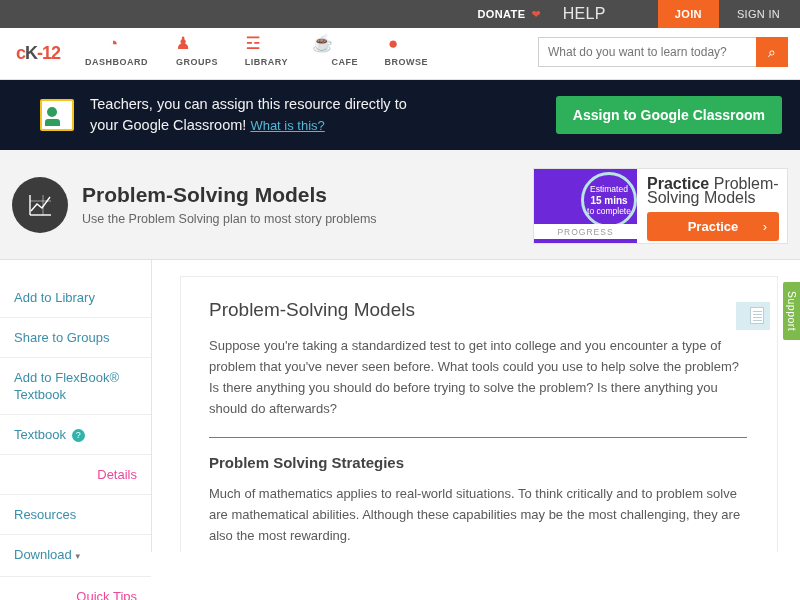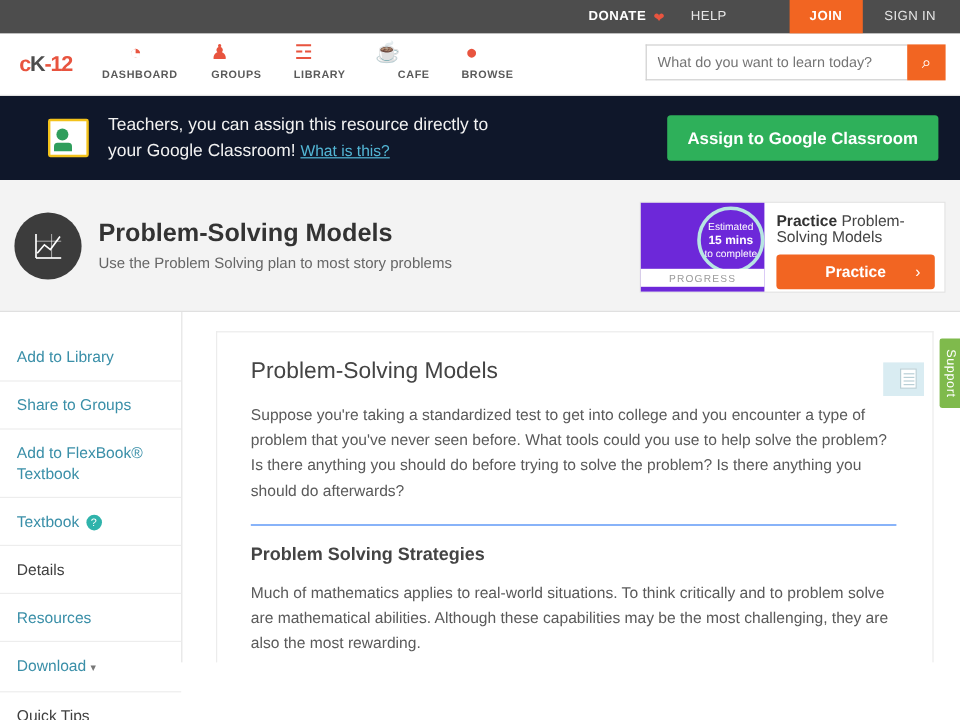--- a/index.html
+++ b/index.html
@@ -21,21 +21,21 @@
   }
   .topbar .donate {
     color: #ffffff;
     font-size: 11px;
     font-weight: bold;
     letter-spacing: .4px;
     margin-right: 6px;
   }
   .heart-icon { color: #e8543f; font-size: 11px; margin-right: 22px; }
   .topbar .help {
-    color: #e6e6e6; font-size: 11px; letter-spacing: .3px; margin-right: 20px;
+    color: #e6e6e6; font-size: 16px; letter-spacing: .3px; margin-right: 20px;
   }
   .join-btn {
     background: #f26522;
     color: #fff;
     font-size: 11px;
     font-weight: bold;
     letter-spacing: .4px;
     padding: 6px 17px;
     border: none;
     cursor: pointer;
@@ -228,21 +228,21 @@
     position: absolute;
     bottom: 4px; left: 0; right: 0;
     text-align: center;
     font-size: 8.5px;
     letter-spacing: 1px;
     color: #9b9b9b;
     background: #fff;
     padding: 3px 0 2px;
   }
   .prac-col { flex: 1; padding: 8px 8px 8px 10px; }
-  .prac-title { font-size: 13px; color: #444; line-height: 14px; }
+  .prac-title { font-size: 16px; color: #444; line-height: 14px; }
   .prac-title b { color: #333; }
   .prac-btn {
     margin-top: 7px;
     background: #f26522;
     color: #fff;
     border: none;
     font-size: 13px;
     font-weight: bold;
     padding: 7px 0;
     width: 132px;
@@ -260,21 +260,21 @@
     padding: 18px 0 0 0;
   }
   .side-item {
     font-size: 13px;
     color: #3a8fa8;
     padding: 11px 14px;
     border-bottom: 1px solid #ededed;
     cursor: pointer;
     line-height: 17px;
   }
-  .side-item.dark { color: #404040; }
+  .side-item.dark { color: #ec4899; text-align: right; }
   .side-item .caret { font-size: 9px; color: #777; }
   .badge-q {
     display: inline-block;
     width: 13px; height: 13px; line-height: 13px;
     border-radius: 50%;
     background: #2fb3ab;
     color: #fff;
     font-size: 9px;
     text-align: center;
     vertical-align: 1px;

